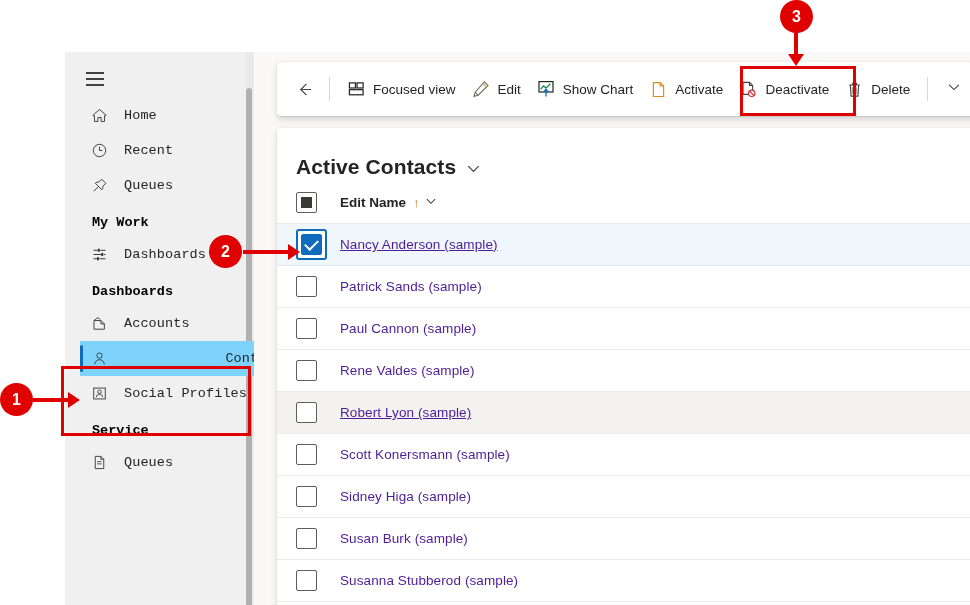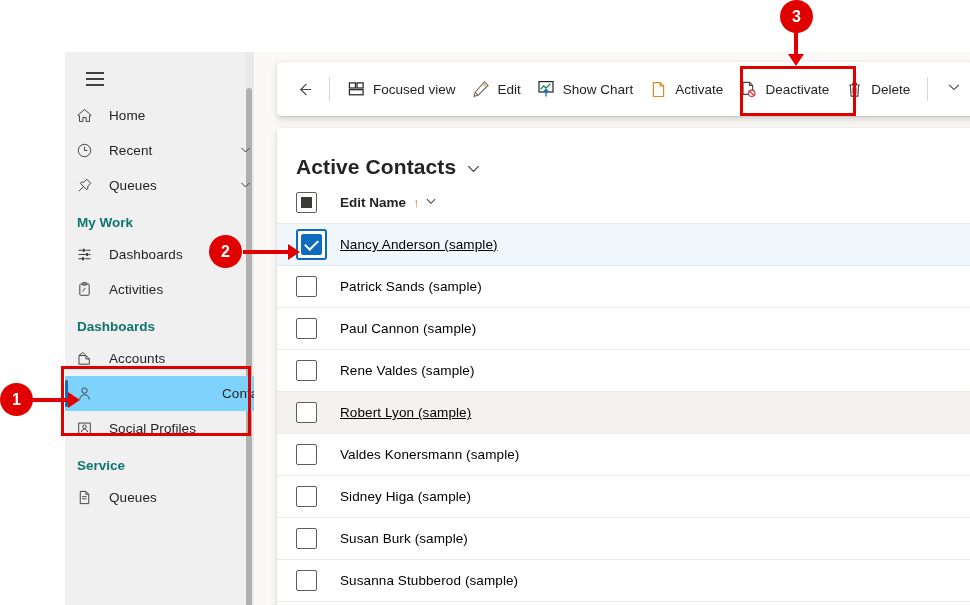--- a/index.html
+++ b/index.html
@@ -19,38 +19,38 @@
     border-right: 1px solid #e1e1e1;
   }
   #hamburger {
     position: absolute; left: 10px; top: 10px;
     width: 40px; height: 34px;
     display: flex; align-items: center; justify-content: center;
     cursor: pointer;
   }
   #hamburger .bar { width: 18px; height: 1.6px; background: #424242; margin: 2.2px 0; }
 
-  .nav-list { position: absolute; top: 46px; left: 0; width: 211px; }
+  .nav-list { position: absolute; top: 46px; left: 15px; width: 211px; font-family: Liberation Mono, monospace; }
   .nav-item {
     position: relative;
     display: flex; align-items: center;
     height: 35px; padding-left: 11px;
     cursor: pointer; color: #242424;
   }
   .nav-item .ico {
     width: 24px; height: 22px; flex: 0 0 24px;
     display: flex; align-items: center; justify-content: flex-start;
   }
   .nav-item .lbl {
     font-size: 13.5px; color: #242424; padding-left: 9px;
     letter-spacing: .1px; white-space: nowrap;
   }
   .nav-item .chev { position: absolute; right: 24px; top: 50%; transform: translateY(-50%); }
   .nav-group {
-    font-size: 13.5px; font-weight: bold; color: #0f766e;
+    font-size: 13.5px; font-weight: bold; color: #000000;
     padding: 0 0 0 12px; height: 34px; display: flex; align-items: flex-end;
     padding-bottom: 7px;
   }
   .nav-item.selected { background: #7dd3fc; justify-content: space-between; }
   .nav-item.selected::before {
     content: ""; position: absolute; left: 0; top: 4px;
     width: 3px; height: 27px; background: #0f6cbd; border-radius: 2px;
   }
   #sb-scroll {
     position: absolute; left: 182px; top: 36px;
@@ -134,21 +134,21 @@
   }
   #col-fullname .sortarrow { margin-left: 7px; font-size: 13px; color: #c07b22; }
   #col-fullname .hchev { margin-left: 5px; }
 
   .grid-row {
     display: flex; align-items: center; height: 42px;
     border-bottom: 1px solid #edebe9; padding-left: 19px;
     cursor: pointer;
   }
   .grid-row .name {
-    font-size: 13.5px; color: #000000; letter-spacing: .1px;
+    font-size: 13.5px; color: #4c1d95; letter-spacing: .1px;
   }
   .grid-row.selected { background: #eff6fc; border-bottom-color: #dce9f5; }
   .grid-row.hovered  { background: #f3f2f1; }
   .grid-row.hovered .name, .grid-row.selected .name { text-decoration: underline; }
 
   
   .callout {
     position: absolute; width: 33px; height: 33px; border-radius: 50%;
     background: #e00000; color: #fff;
     display: flex; align-items: center; justify-content: center;
@@ -229,30 +229,20 @@
           <svg width="17" height="17" viewBox="0 0 20 20">
             <path d="M3 5h5M11 5h6M3 10h9M15 10h2M3 15h4M10 15h7" stroke="#3b3a39" stroke-width="1.3" fill="none"></path>
             <rect x="8" y="3.2" width="2.4" height="3.6" fill="#3b3a39"></rect>
             <rect x="12" y="8.2" width="2.4" height="3.6" fill="#3b3a39"></rect>
             <rect x="7" y="13.2" width="2.4" height="3.6" fill="#3b3a39"></rect>
           </svg>
         </span>
         <span class="lbl">Dashboards</span>
       </div>
 
-      <div class="nav-item">
-        <span class="ico">
-          <svg width="17" height="17" viewBox="0 0 20 20">
-            <rect x="4.5" y="3.6" width="11" height="13.2" rx="1" fill="none" stroke="#3b3a39" stroke-width="1.1"></rect>
-            <rect x="7.5" y="2" width="5" height="2.8" rx=".6" fill="none" stroke="#3b3a39" stroke-width="1.1"></rect>
-            <path d="M7.5 12.5l3.5-4.5" stroke="#3b3a39" stroke-width="1.1" fill="none"></path>
-          </svg>
-        </span>
-        <span class="lbl">Activities</span>
-      </div>
 
       <div class="nav-group" style="padding-top:14px;">Dashboards</div>
 
       <div class="nav-item">
         <span class="ico">
           <svg width="17" height="17" viewBox="0 0 20 20">
             <path d="M3.5 6.5h8.2l4 4v6.2H3.5z" fill="none" stroke="#3b3a39" stroke-width="1.1"></path>
             <path d="M11.7 6.5v4h4" fill="none" stroke="#3b3a39" stroke-width="1.1"></path>
             <path d="M3.5 6.5 8 3l3 2.4" fill="none" stroke="#3b3a39" stroke-width="1.1"></path>
           </svg>
@@ -445,21 +435,21 @@
           <div class="cb-cell">
             <span class="cb"></span>
           </div>
           <span class="name">Robert Lyon (sample)</span>
         </div>
 
         <div class="grid-row">
           <div class="cb-cell">
             <span class="cb"></span>
           </div>
-          <span class="name">Valdes Konersmann (sample)</span>
+          <span class="name">Scott Konersmann (sample)</span>
         </div>
 
         <div class="grid-row">
           <div class="cb-cell">
             <span class="cb"></span>
           </div>
           <span class="name">Sidney Higa (sample)</span>
         </div>
 
         <div class="grid-row">

